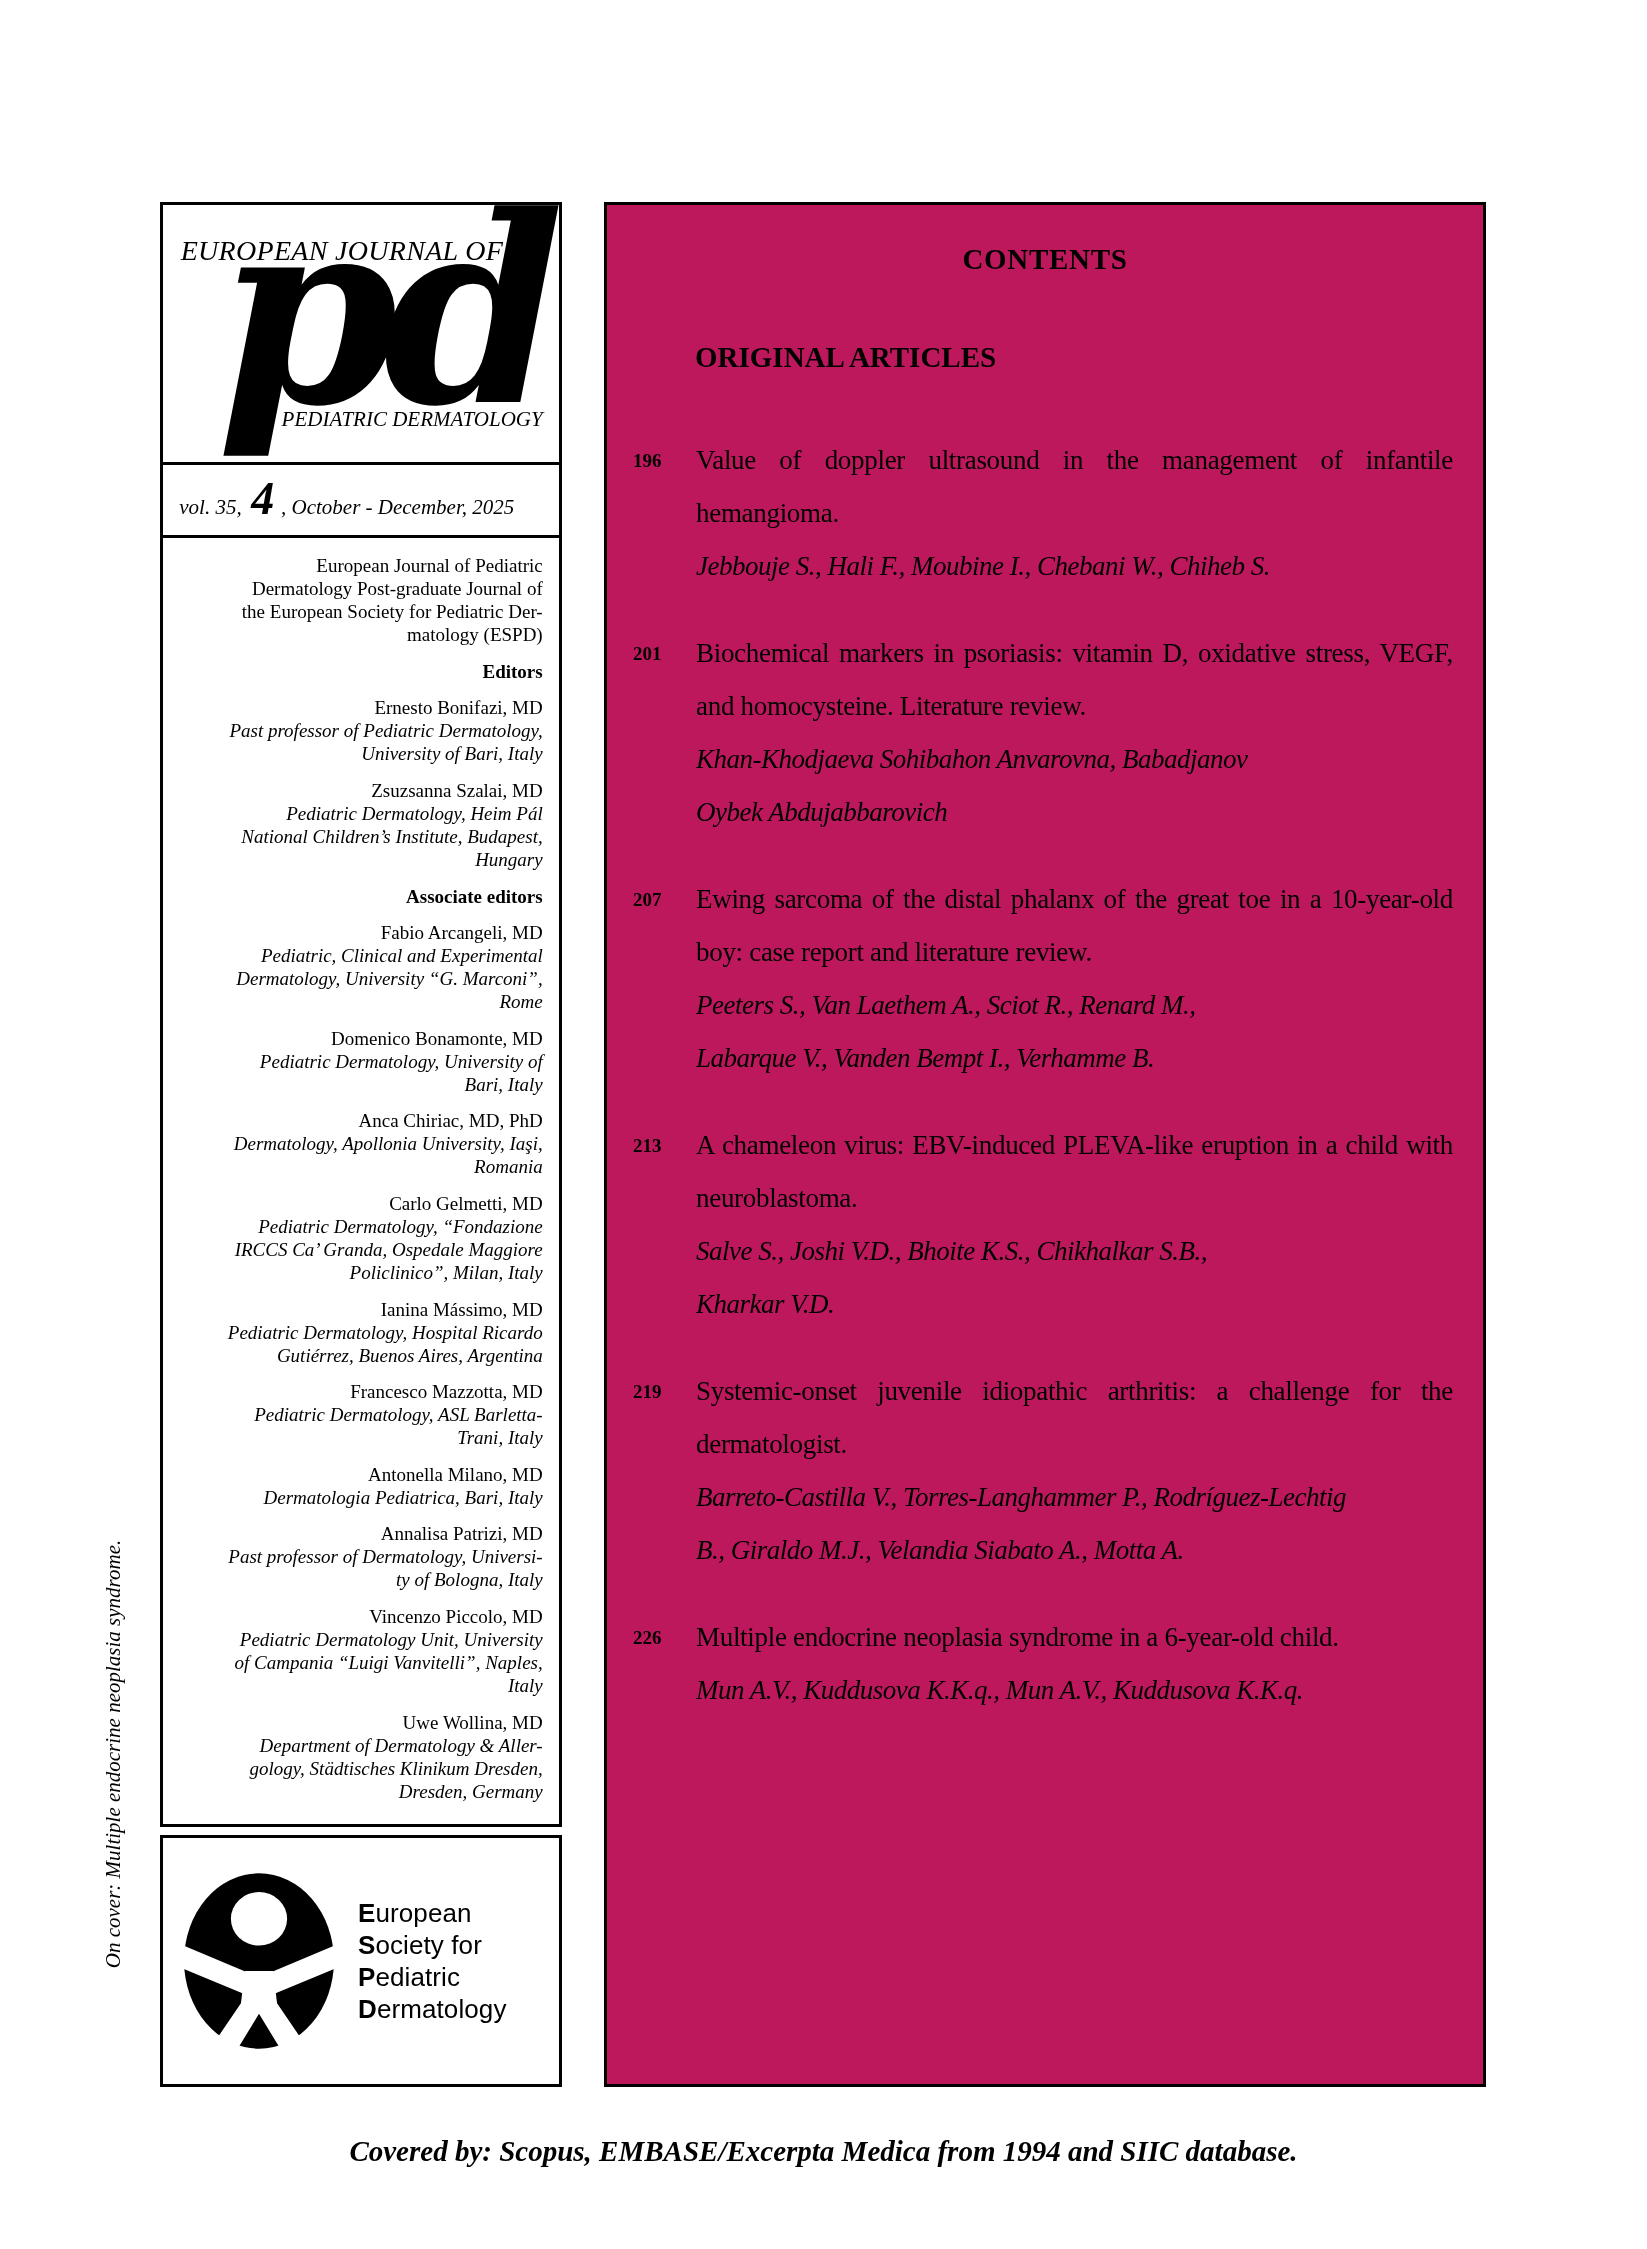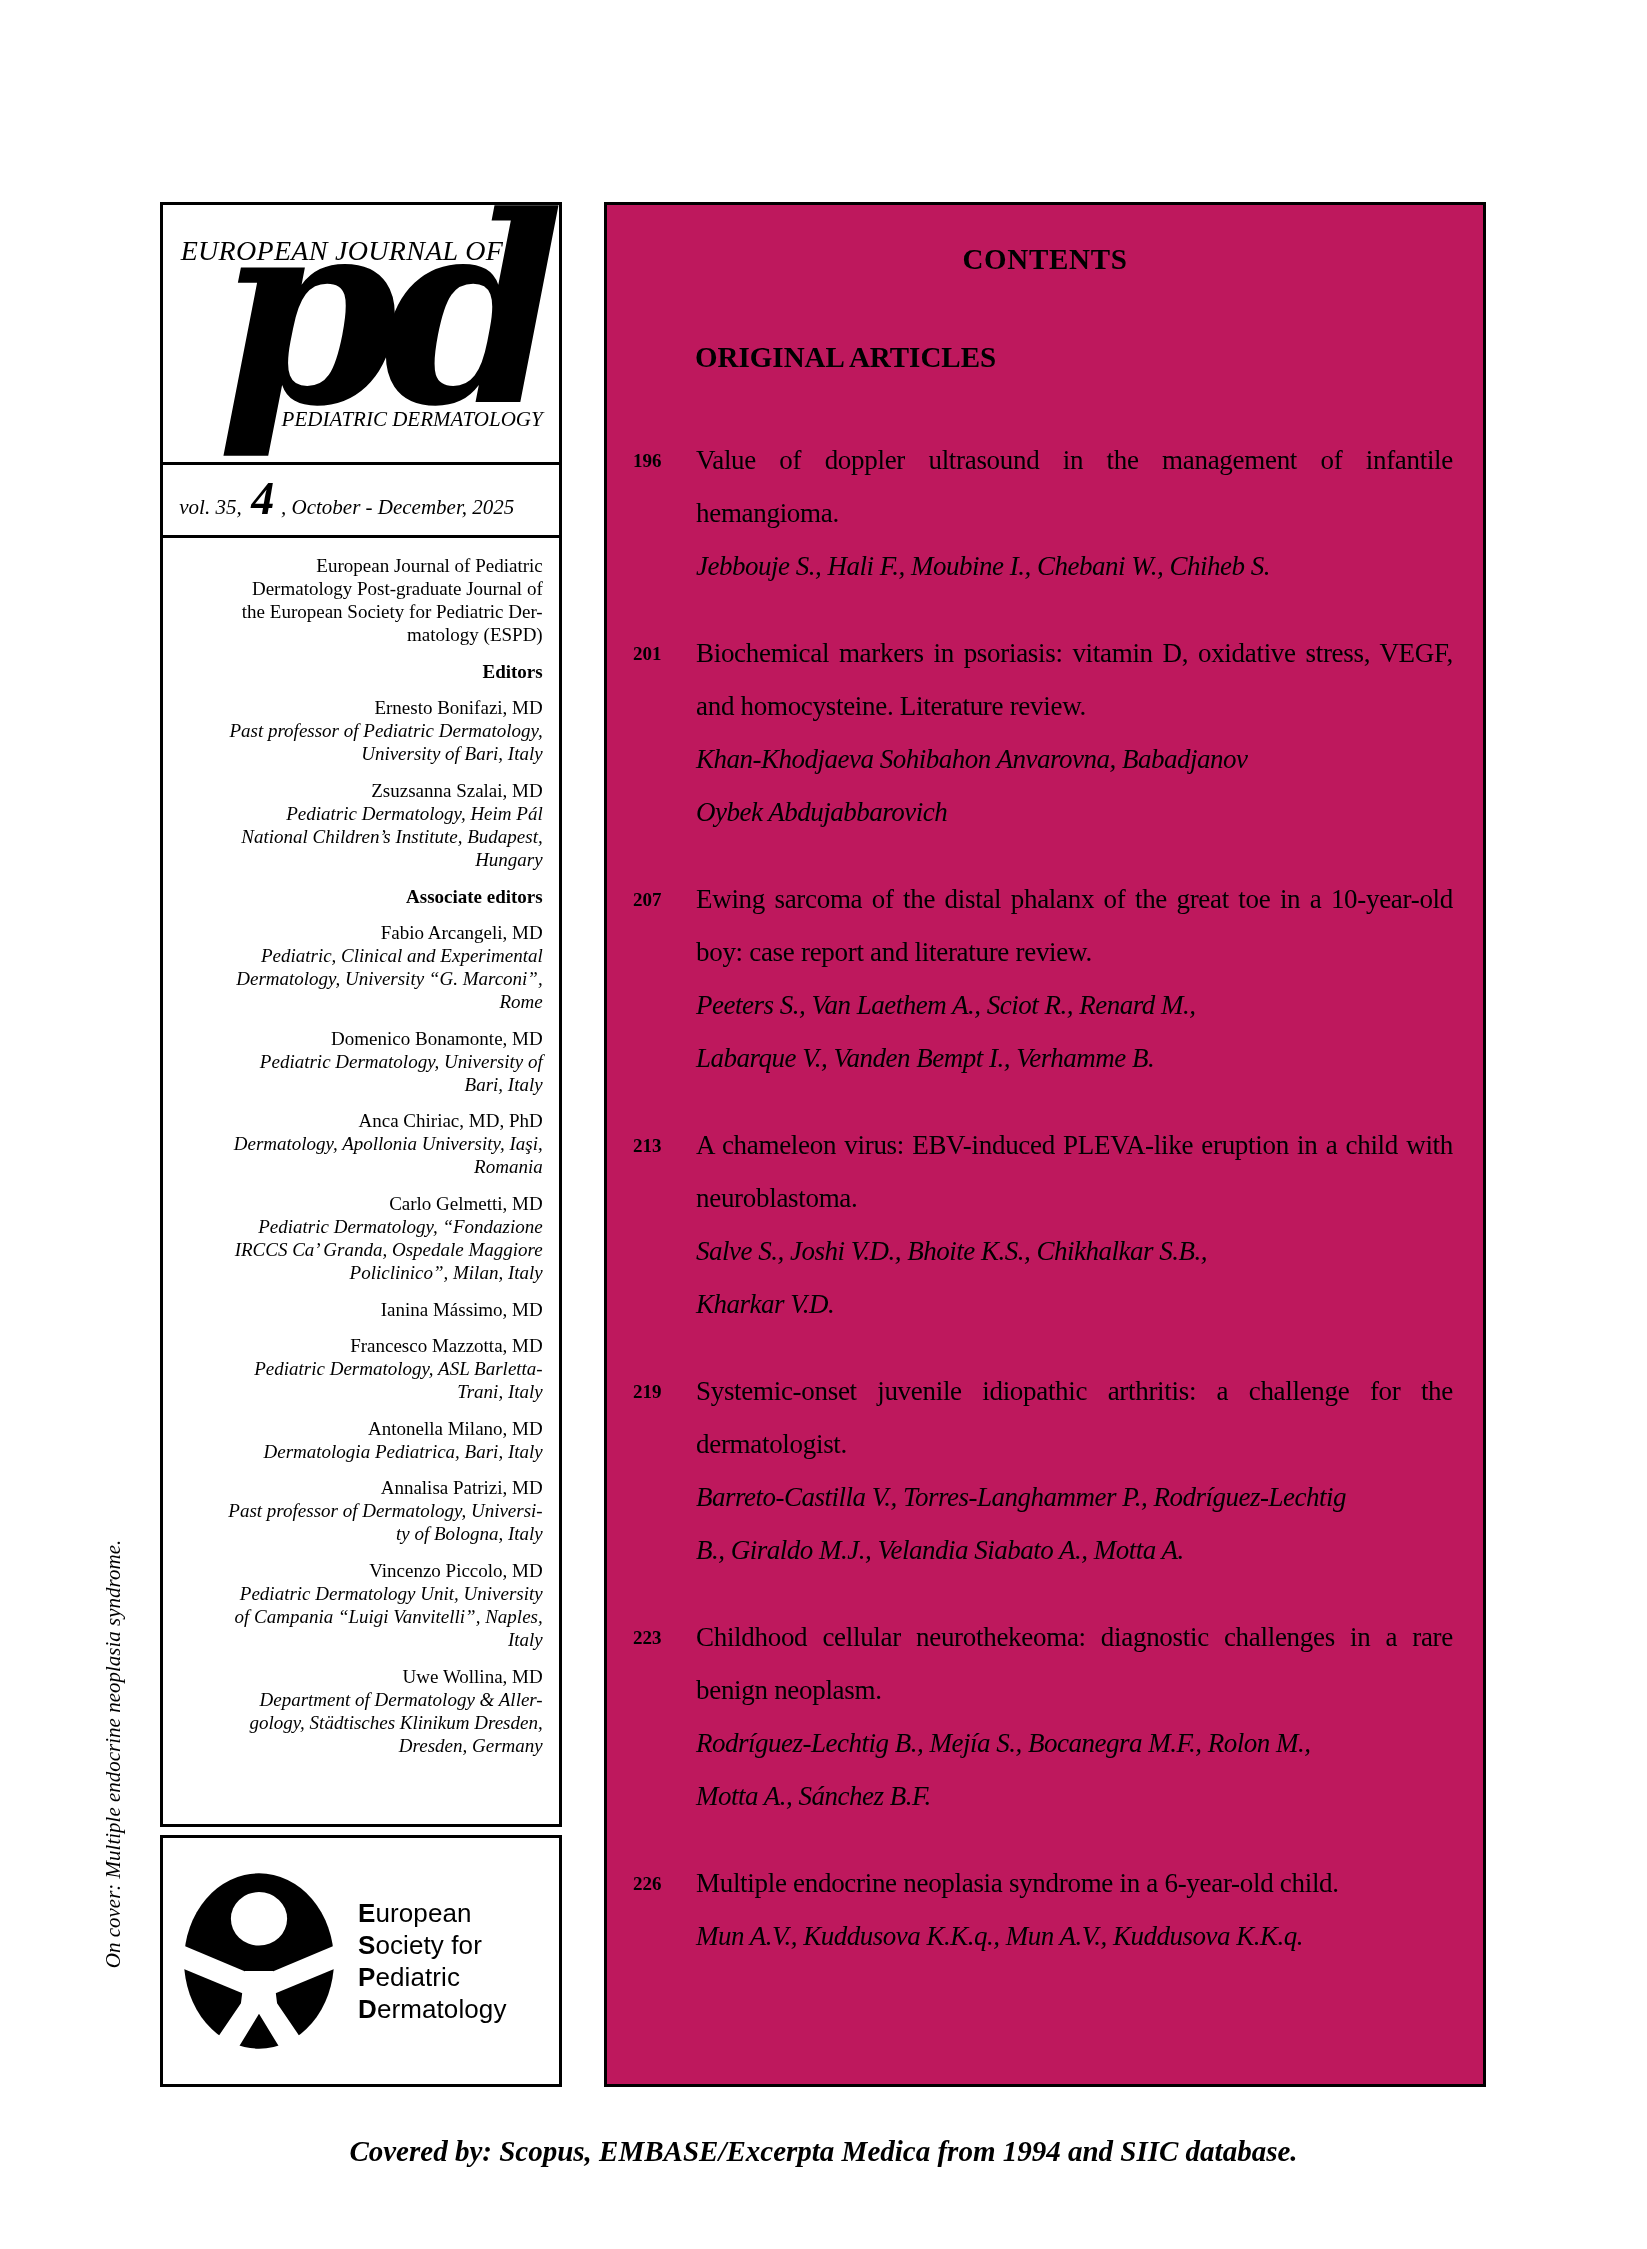--- a/index.html
+++ b/index.html
@@ -173,20 +173,22 @@
 Romania</div>
           </div>
           <div class="block entry">
             <div class="name">Carlo Gelmetti, MD</div>
             <div class="aff">Pediatric Dermatology, “Fondazione
 IRCCS Ca’ Granda, Ospedale Maggiore
 Policlinico”, Milan, Italy</div>
           </div>
           <div class="block entry">
             <div class="name">Ianina Mássimo, MD</div>
+            <div class="aff">Pediatric Dermatology, Hospital Ricardo
+Gutiérrez, Buenos Aires, Argentina</div>
           </div>
           <div class="block entry">
             <div class="name">Francesco Mazzotta, MD</div>
             <div class="aff">Pediatric Dermatology, ASL Barletta-
 Trani, Italy</div>
           </div>
           <div class="block entry">
             <div class="name">Antonella Milano, MD</div>
             <div class="aff">Dermatologia Pediatrica, Bari, Italy</div>
           </div>
@@ -264,28 +266,20 @@
         </div>
         <div class="article">
           <div class="page-no">219</div>
           <div class="body">
             <div class="title">Systemic-onset juvenile idiopathic arthritis: a challenge for the dermatologist.</div>
             <div class="authors">Barreto-Castilla V., Torres-Langhammer P., Rodríguez-Lechtig
 B., Giraldo M.J., Velandia Siabato A., Motta A.</div>
           </div>
         </div>
         <div class="article">
-          <div class="page-no">223</div>
-          <div class="body">
-            <div class="title">Childhood cellular neurothekeoma: diagnostic challenges in a rare benign neoplasm.</div>
-            <div class="authors">Rodríguez-Lechtig B., Mejía S., Bocanegra M.F., Rolon M.,
-Motta A., Sánchez B.F.</div>
-          </div>
-        </div>
-        <div class="article">
           <div class="page-no">226</div>
           <div class="body">
             <div class="title">Multiple endocrine neoplasia syndrome in a 6-year-old child.</div>
             <div class="authors">Mun A.V., Kuddusova K.K.q., Mun A.V., Kuddusova K.K.q.</div>
           </div>
         </div>
       </div>
   </div>
 
   <div class="footer">Covered by: Scopus, EMBASE/Excerpta Medica from 1994 and SIIC database.</div>

